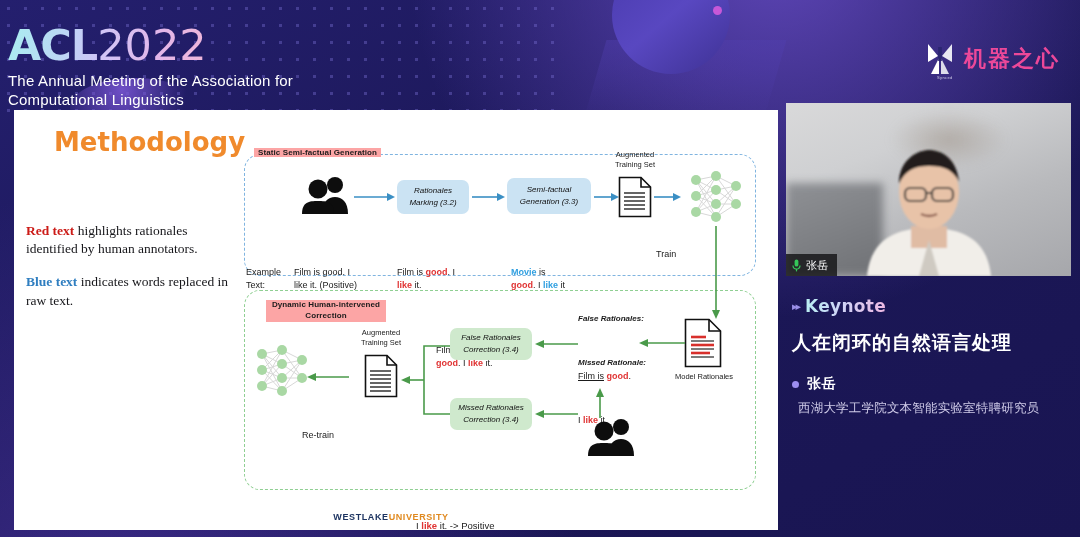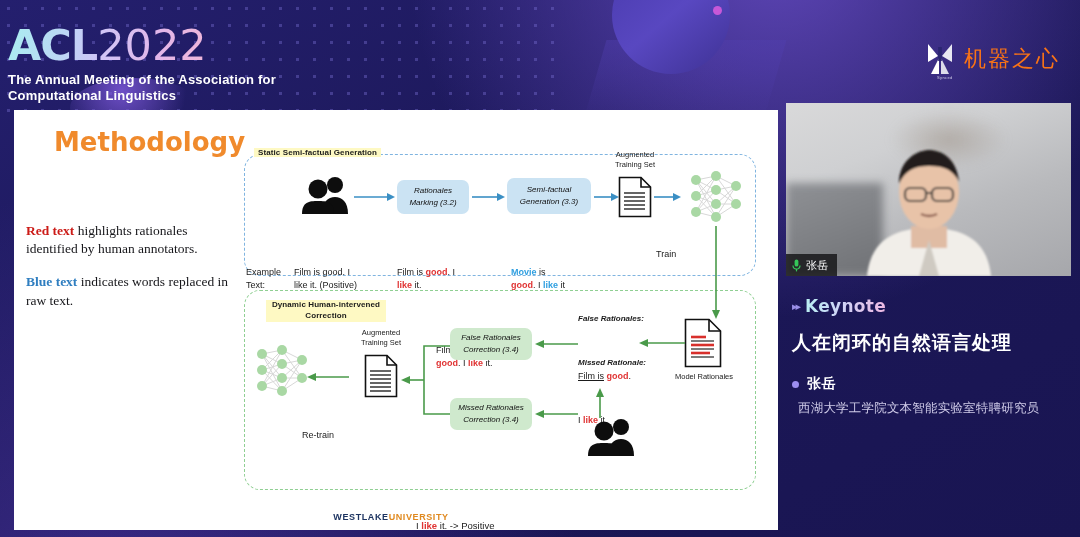--- a/index.html
+++ b/index.html
@@ -55,36 +55,36 @@
   #acl-title .acl {
     background:linear-gradient(100deg,#a9eef0 0%,#bcd6f5 60%,#cfc4f7 100%);
     -webkit-background-clip:text; background-clip:text; color:transparent;
   }
   #acl-title .yr {
     background:linear-gradient(100deg,#cfc8f8 0%,#e2b6ea 55%,#f0b7d8 100%);
     -webkit-background-clip:text; background-clip:text; color:transparent;
     font-weight:normal; letter-spacing:0px;
   }
   #acl-sub {
-    margin-top:5px; color:#ffffff; font-size:13px; font-weight:bold;
+    margin-top:5px; color:#ffffff; font-size:15px; font-weight:normal;
     line-height:1.25; letter-spacing:.2px;
   }
   #acl-cn { margin-top:7px; display:flex; align-items:center; font-size:12px; font-weight:bold; }
   #acl-cn .bar { color:#7a6fc4; margin:0 7px; font-weight:normal; }
   #acl-cn .c0 { color:#a8b9e8; }
   #acl-cn .c1 { color:#b2aee6; }
   #acl-cn .c2 { color:#bfa8e4; }
   #acl-cn .c3 { color:#cf9fdd; }
   #acl-cn .c4 { color:#c5a3e0; }
 
   
   #synced { position:absolute; right:20px; top:22px; display:flex; align-items:center; gap:9px; }
   #synced-mark { width:30px; height:34px; position:relative; }
   #synced-text {
-    color:#f97316; font-size:22px; font-weight:normal; letter-spacing:2px;
+    color:#ec4899; font-size:22px; font-weight:bold; letter-spacing:2px;
     font-family:"DejaVu Sans", sans-serif;
     text-align:right;
   }
   #synced-caption {
     position:absolute; left:12px; top:33px; font-size:4px; color:#cfcbe8; letter-spacing:.4px;
   }
   #nav-dots { position:absolute; right:62px; top:86px; display:flex; gap:14px; }
   #nav-dots .d { width:8px; height:8px; border-radius:50%; background:#6a5ee0; }
 
   
@@ -114,21 +114,21 @@
   .dashbox { position:absolute; border-radius:16px; }
   #box-static {
     left:8px; top:12px; width:512px; height:122px;
     border:1.6px dashed #7fb4e0;
   }
   #box-dynamic {
     left:8px; top:148px; width:512px; height:200px;
     border:1.6px dashed #8fcf92;
   }
   .boxlabel {
-    position:absolute; background:#fef9c3; padding:0 4px;
+    position:absolute; background:#fca5a5; padding:0 4px;
     font-size:8px; font-weight:bold; color:#1b1b1b; letter-spacing:.1px;
   }
   #lbl-static { left:18px; top:6px; }
   #lbl-dynamic { left:30px; top:158px; width:120px; text-align:center; line-height:1.35; }
 
   .pbox {
     position:absolute; border-radius:7px; display:flex; flex-direction:column;
     align-items:center; justify-content:center; text-align:center;
     font-style:italic; font-size:8px; line-height:1.45; color:#111;
   }

